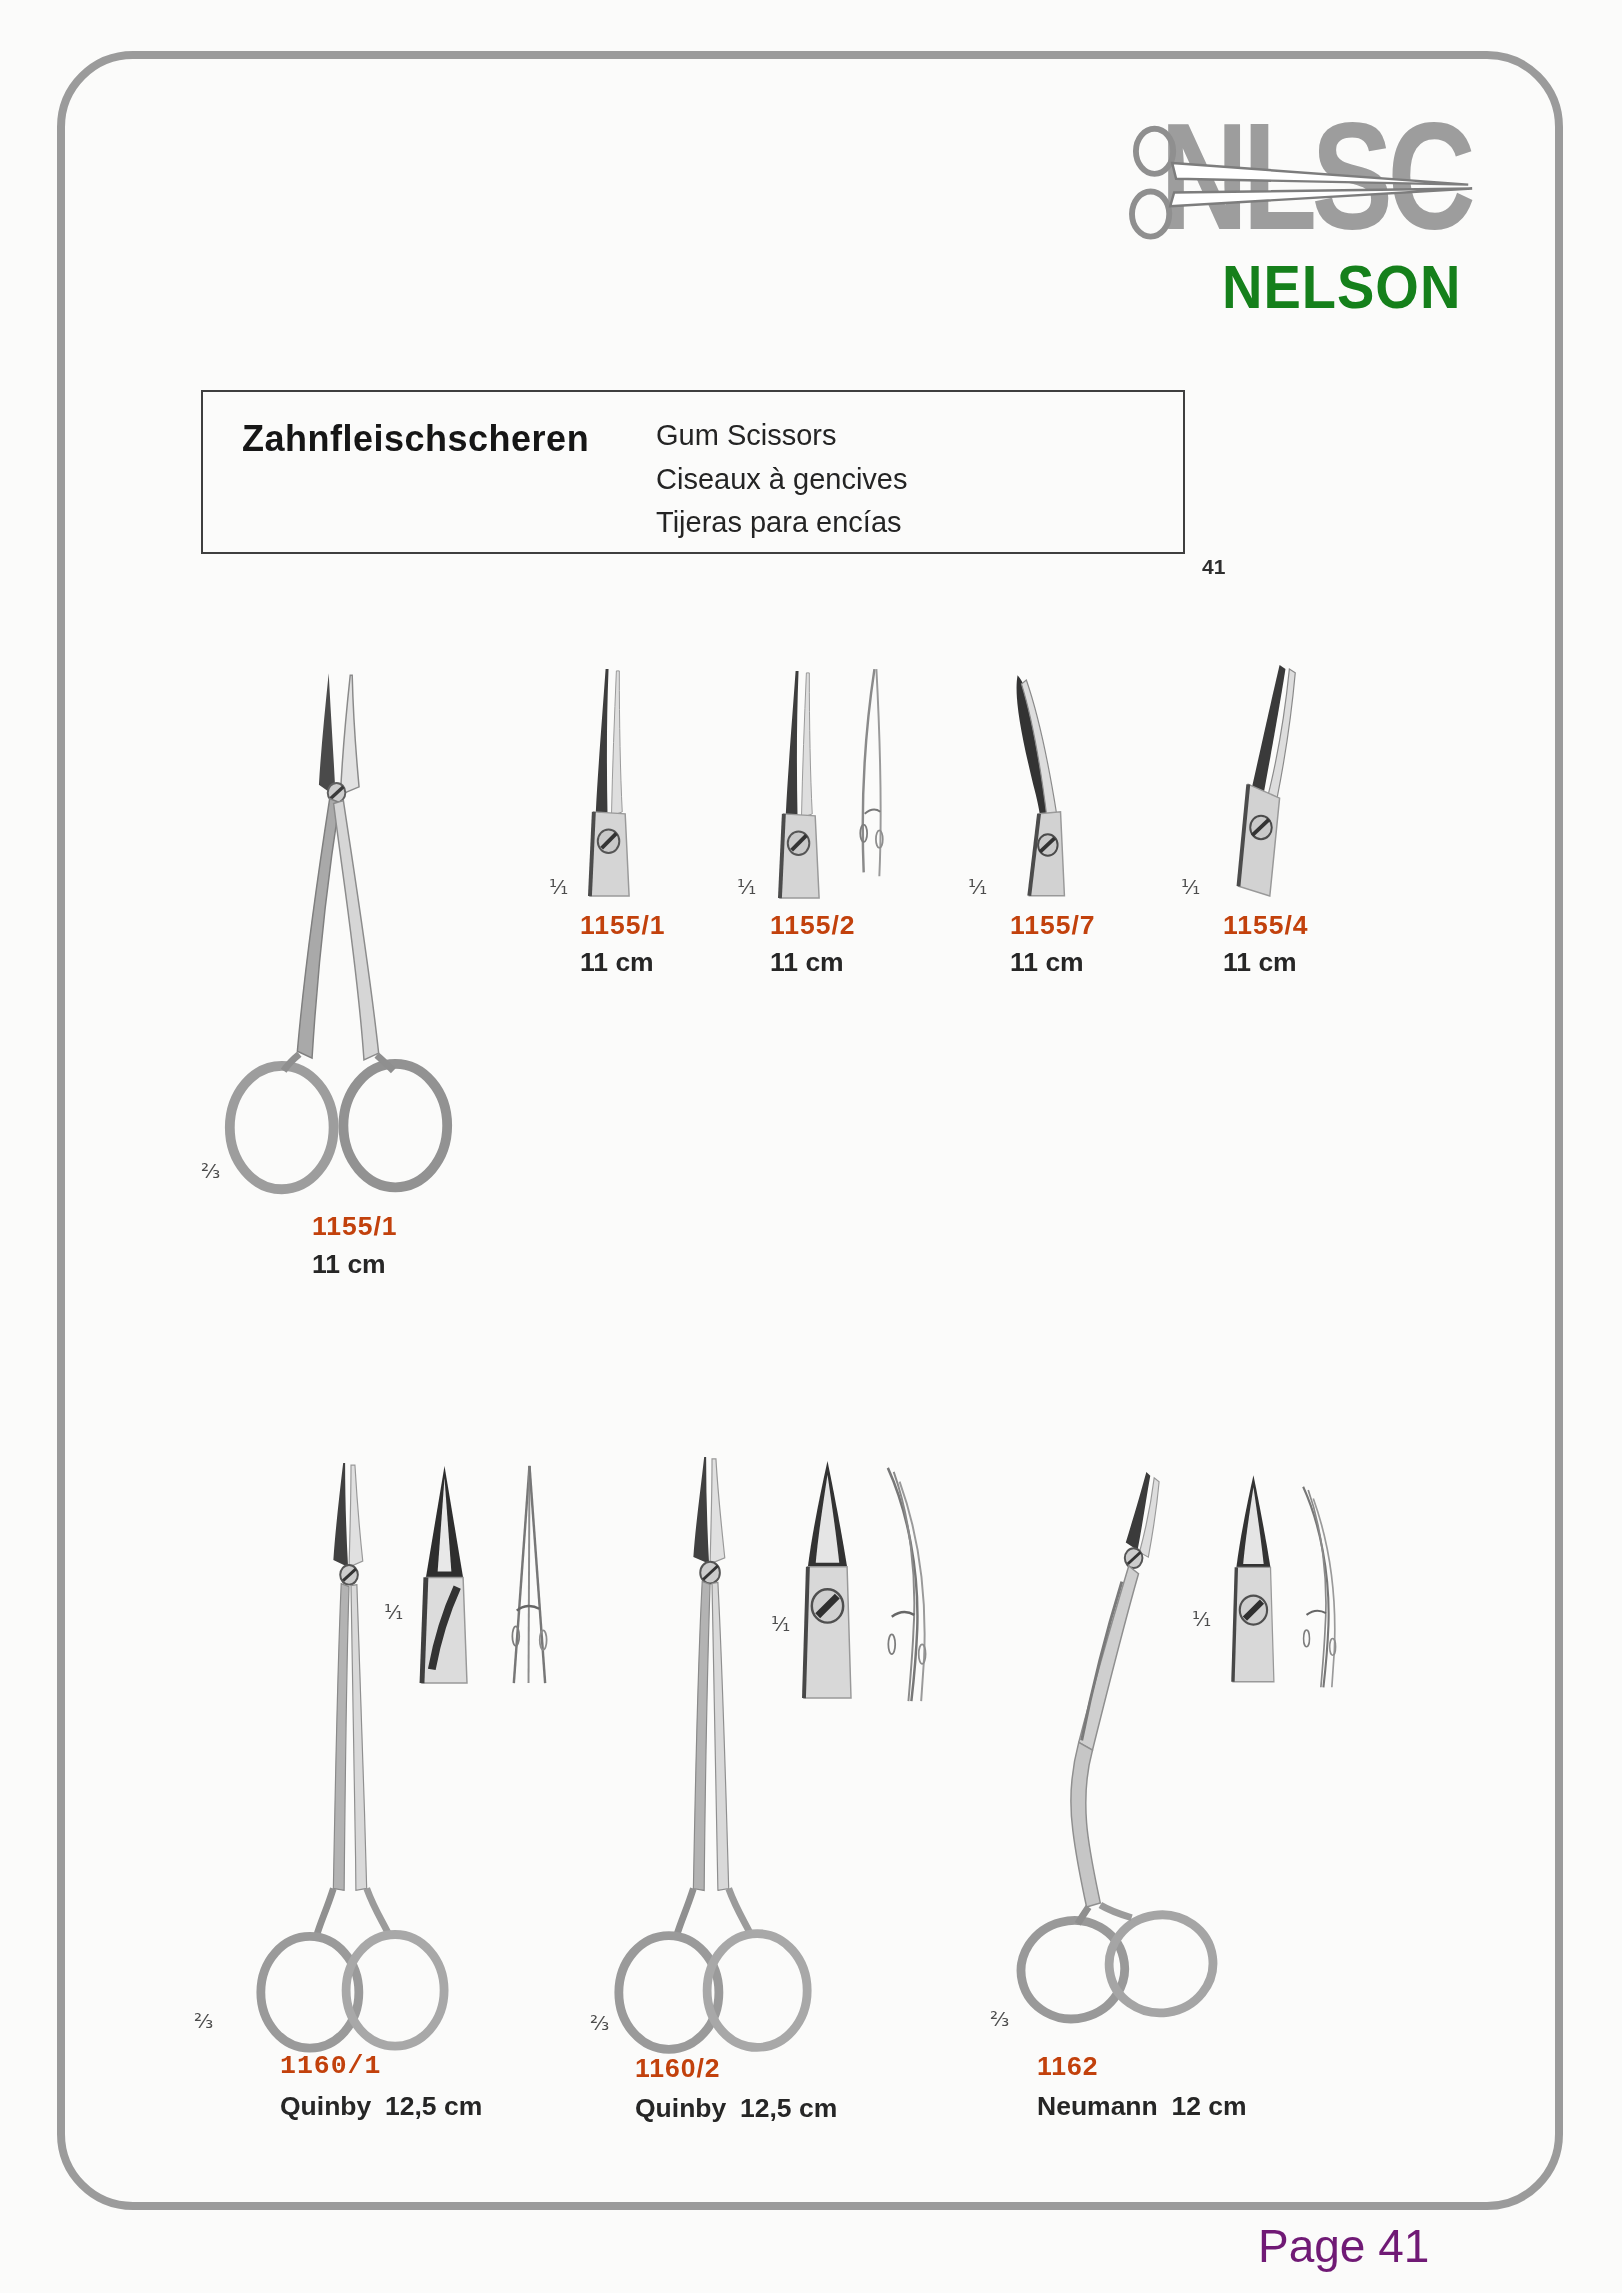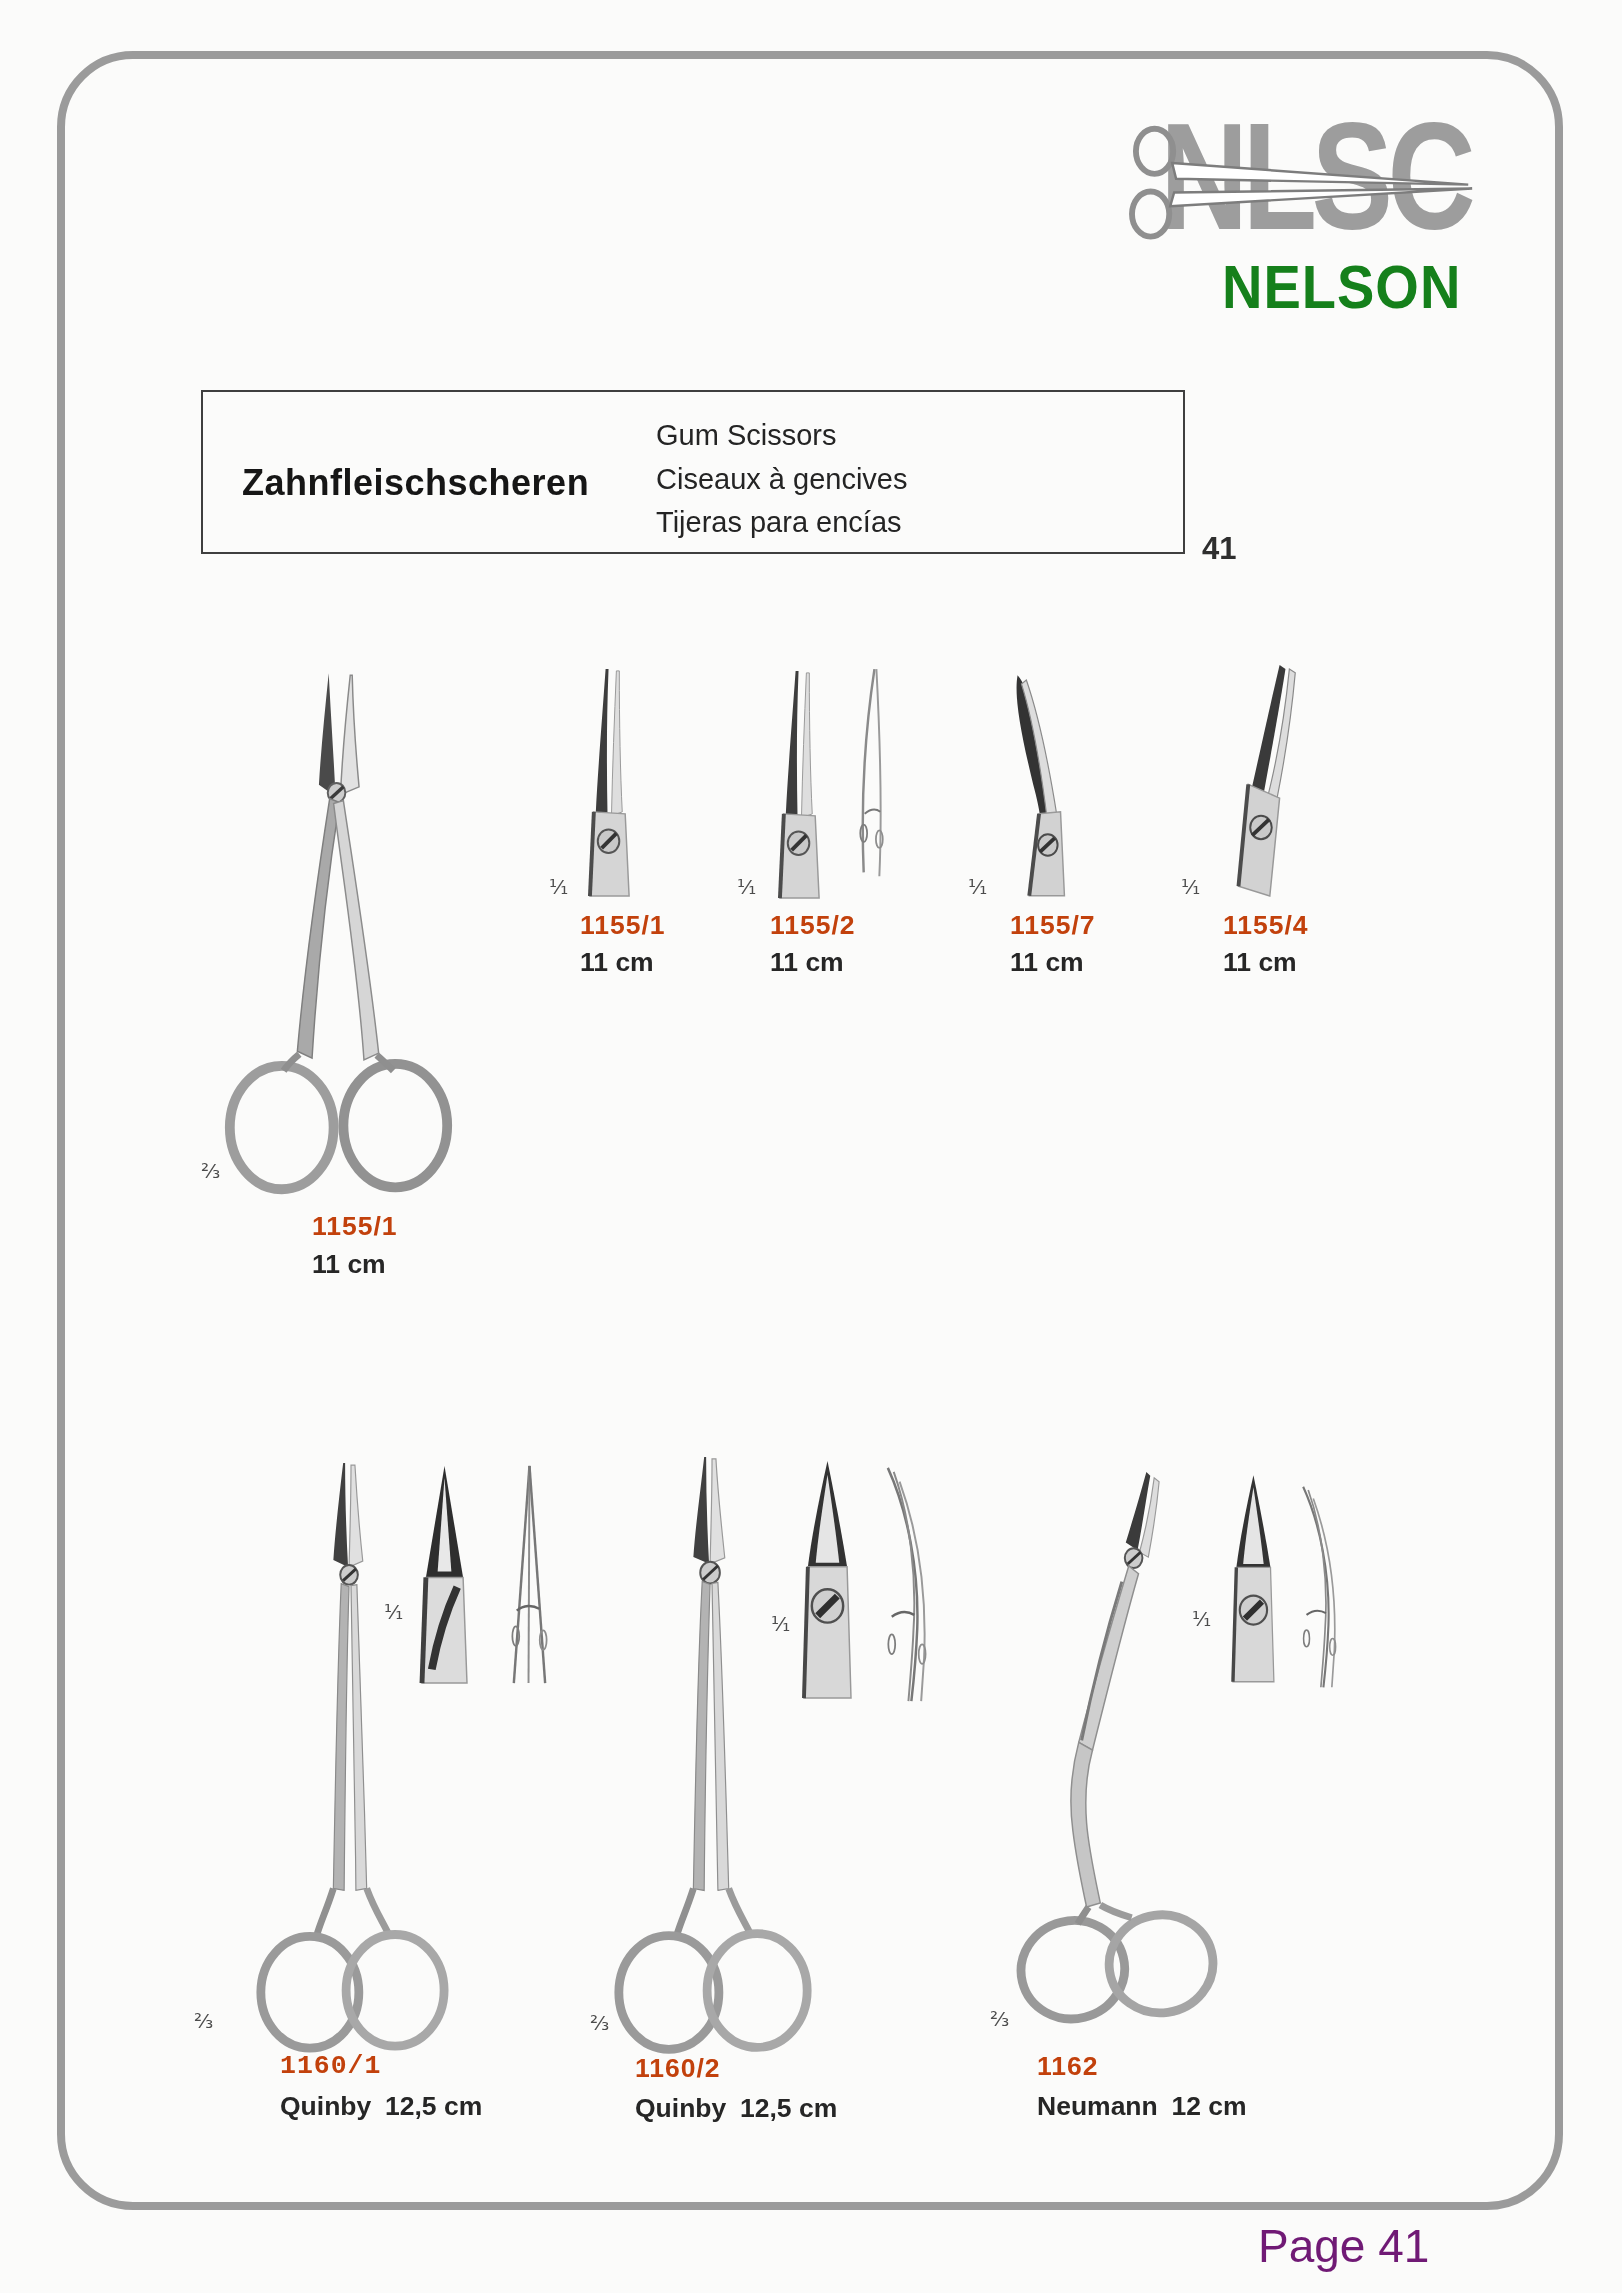--- a/index.html
+++ b/index.html
@@ -29,28 +29,28 @@
     color:#15801b;letter-spacing:1px;
     transform:scaleY(1.08);transform-origin:left top;
   }
   
   #titlebox{
     left:201px;top:390px;width:980px;height:160px;
     border:2.9px solid #3f3f3f;
   }
   .title-de{
     left:39px;top:25.5px;font-size:36px;font-weight:bold;
-    color:#161616;letter-spacing:0.5px;margin-top:44px;
+    color:#161616;letter-spacing:0.5px;
   }
   .trans{font-size:29px;color:#242424;left:453px;}
   .trans.l1{top:27.4px;}
   .trans.l2{top:71px;}
   .trans.l3{top:114px;}
 
-  .catnum{left:1202px;top:531px;font-size:31px;font-weight:bold;color:#2e2e2e;text-align:center;}
+  .catnum{left:1202px;top:555px;font-size:21px;font-weight:bold;color:#2e2e2e;text-align:center;}
 
   .frac{
     font-size:20px;color:#4c4c4c;
     font-family:"DejaVu Sans",sans-serif;
   }
   .code{font-size:26.5px;font-weight:bold;color:#c2410c;letter-spacing:1px;}
   .size,.mname{font-size:26.5px;font-weight:bold;color:#262626;}
   .mname{margin-right:13.7px;}
 
   .footer{left:1258px;top:2219px;font-size:46px;color:#701a75;}

